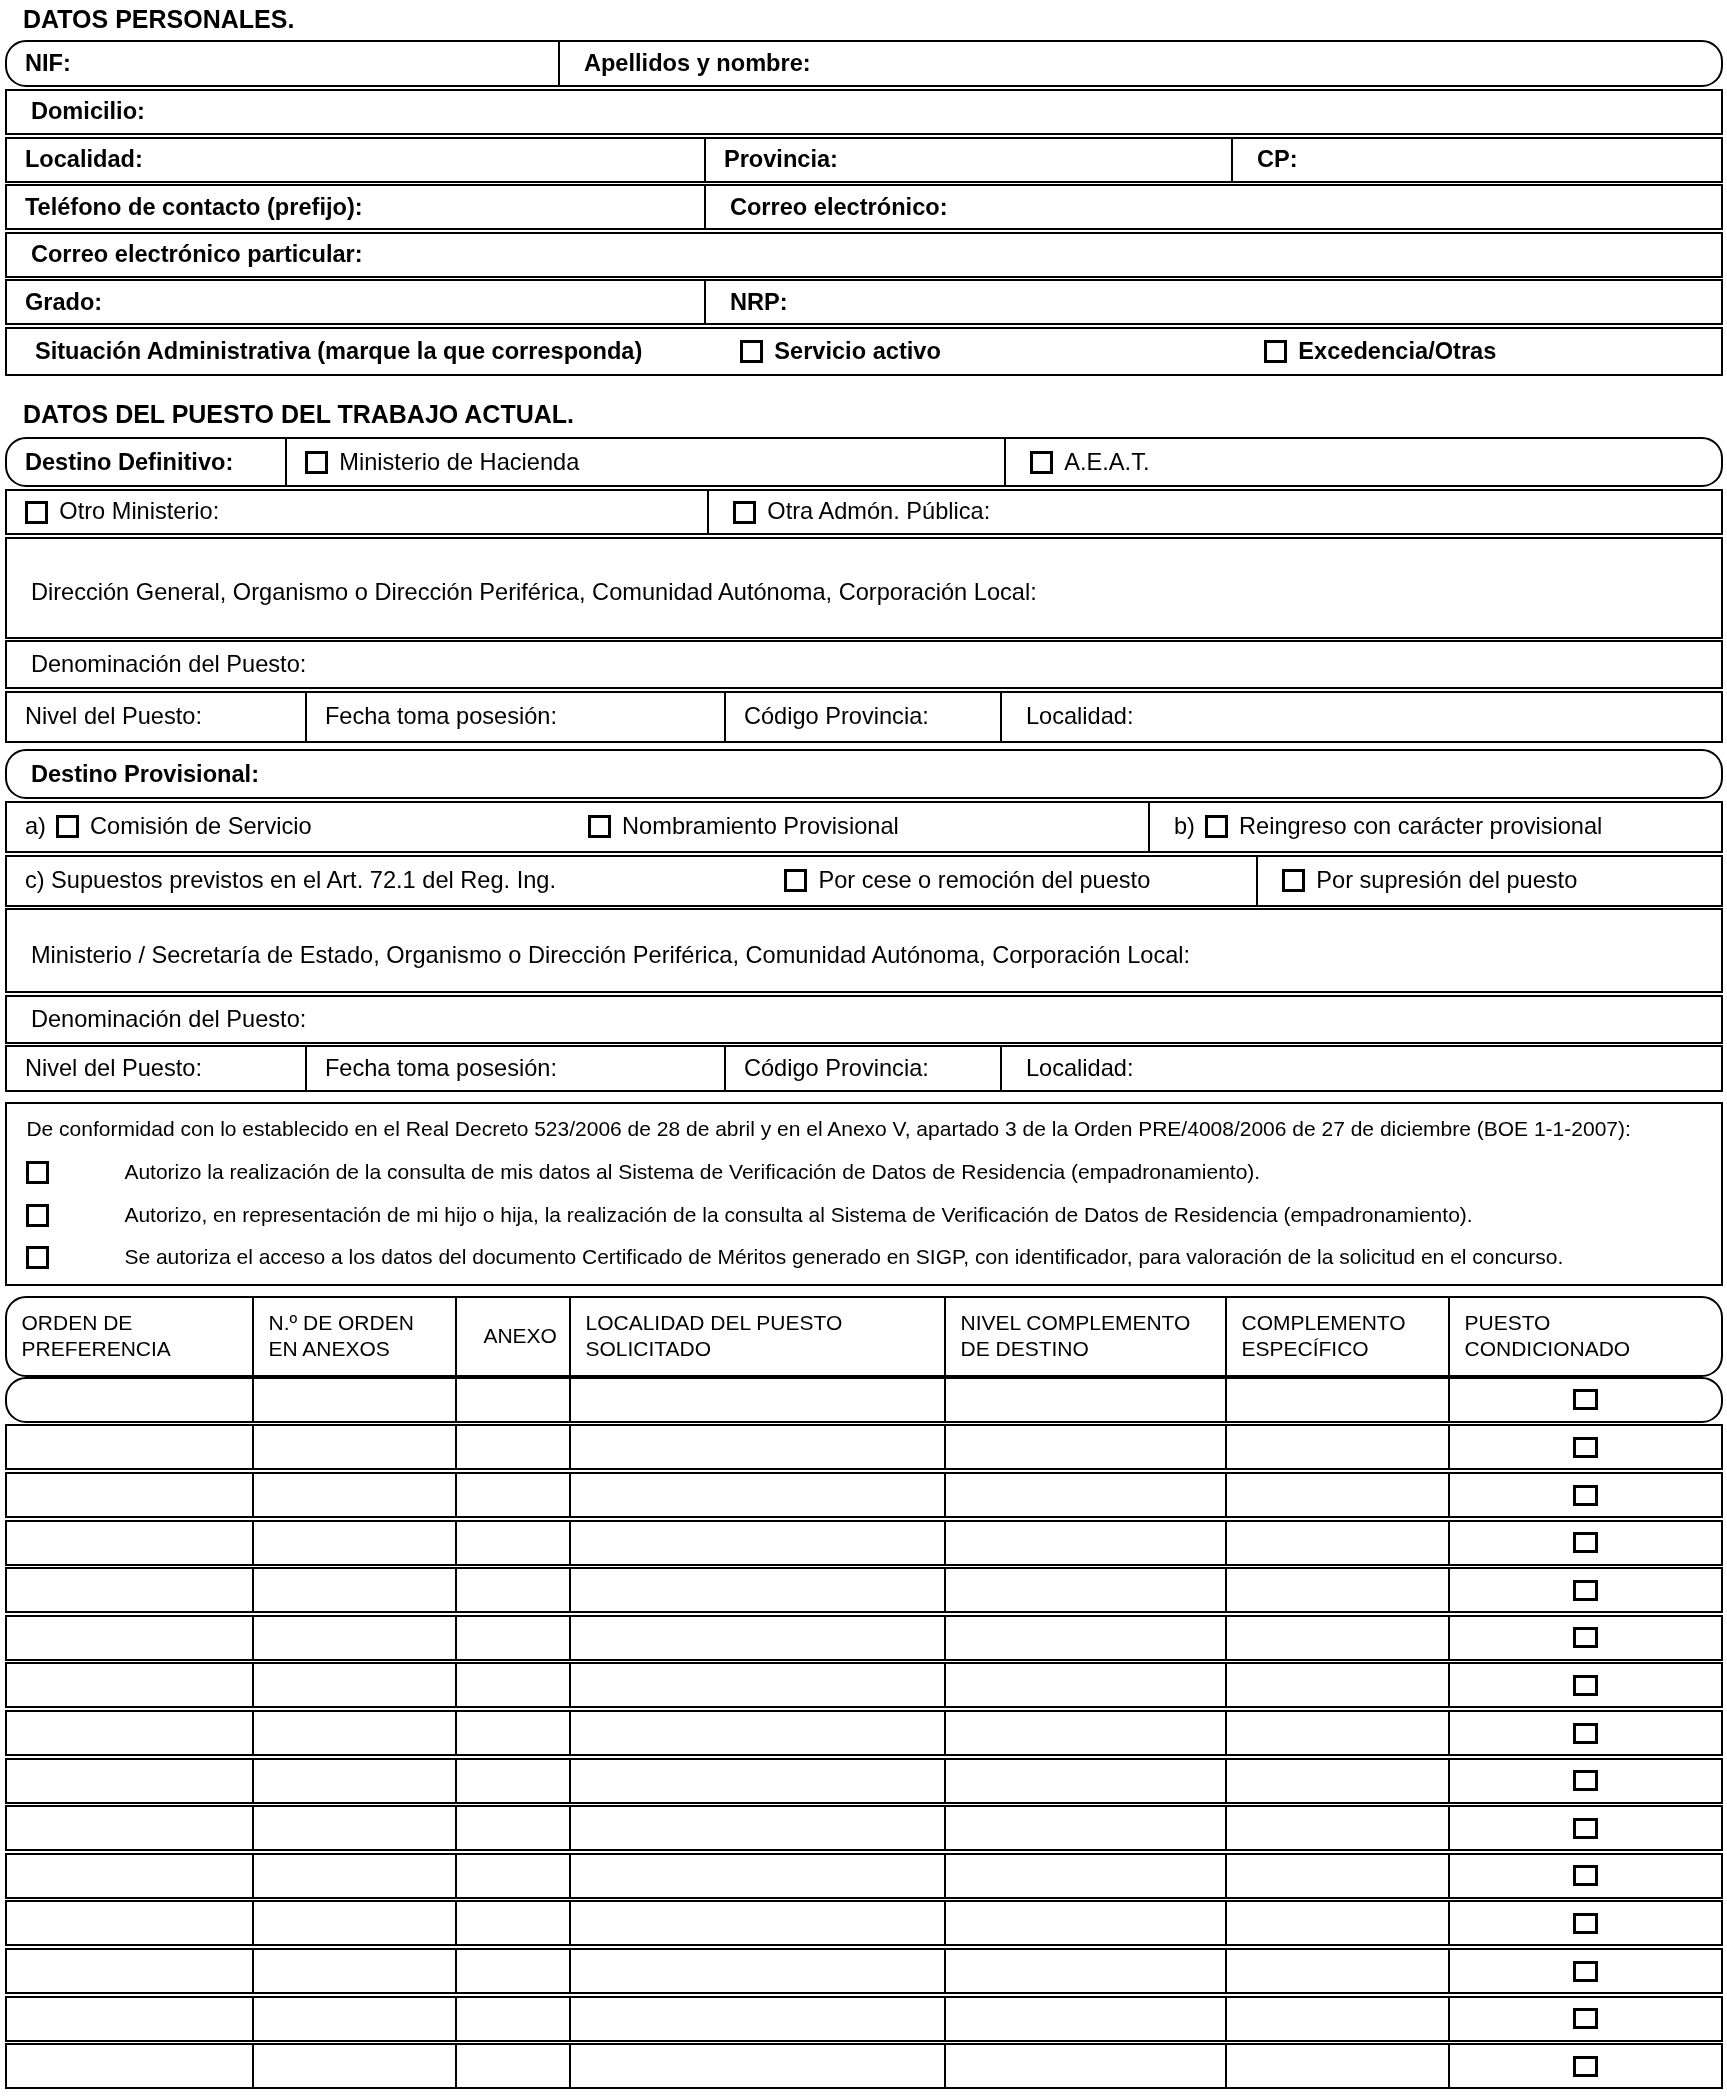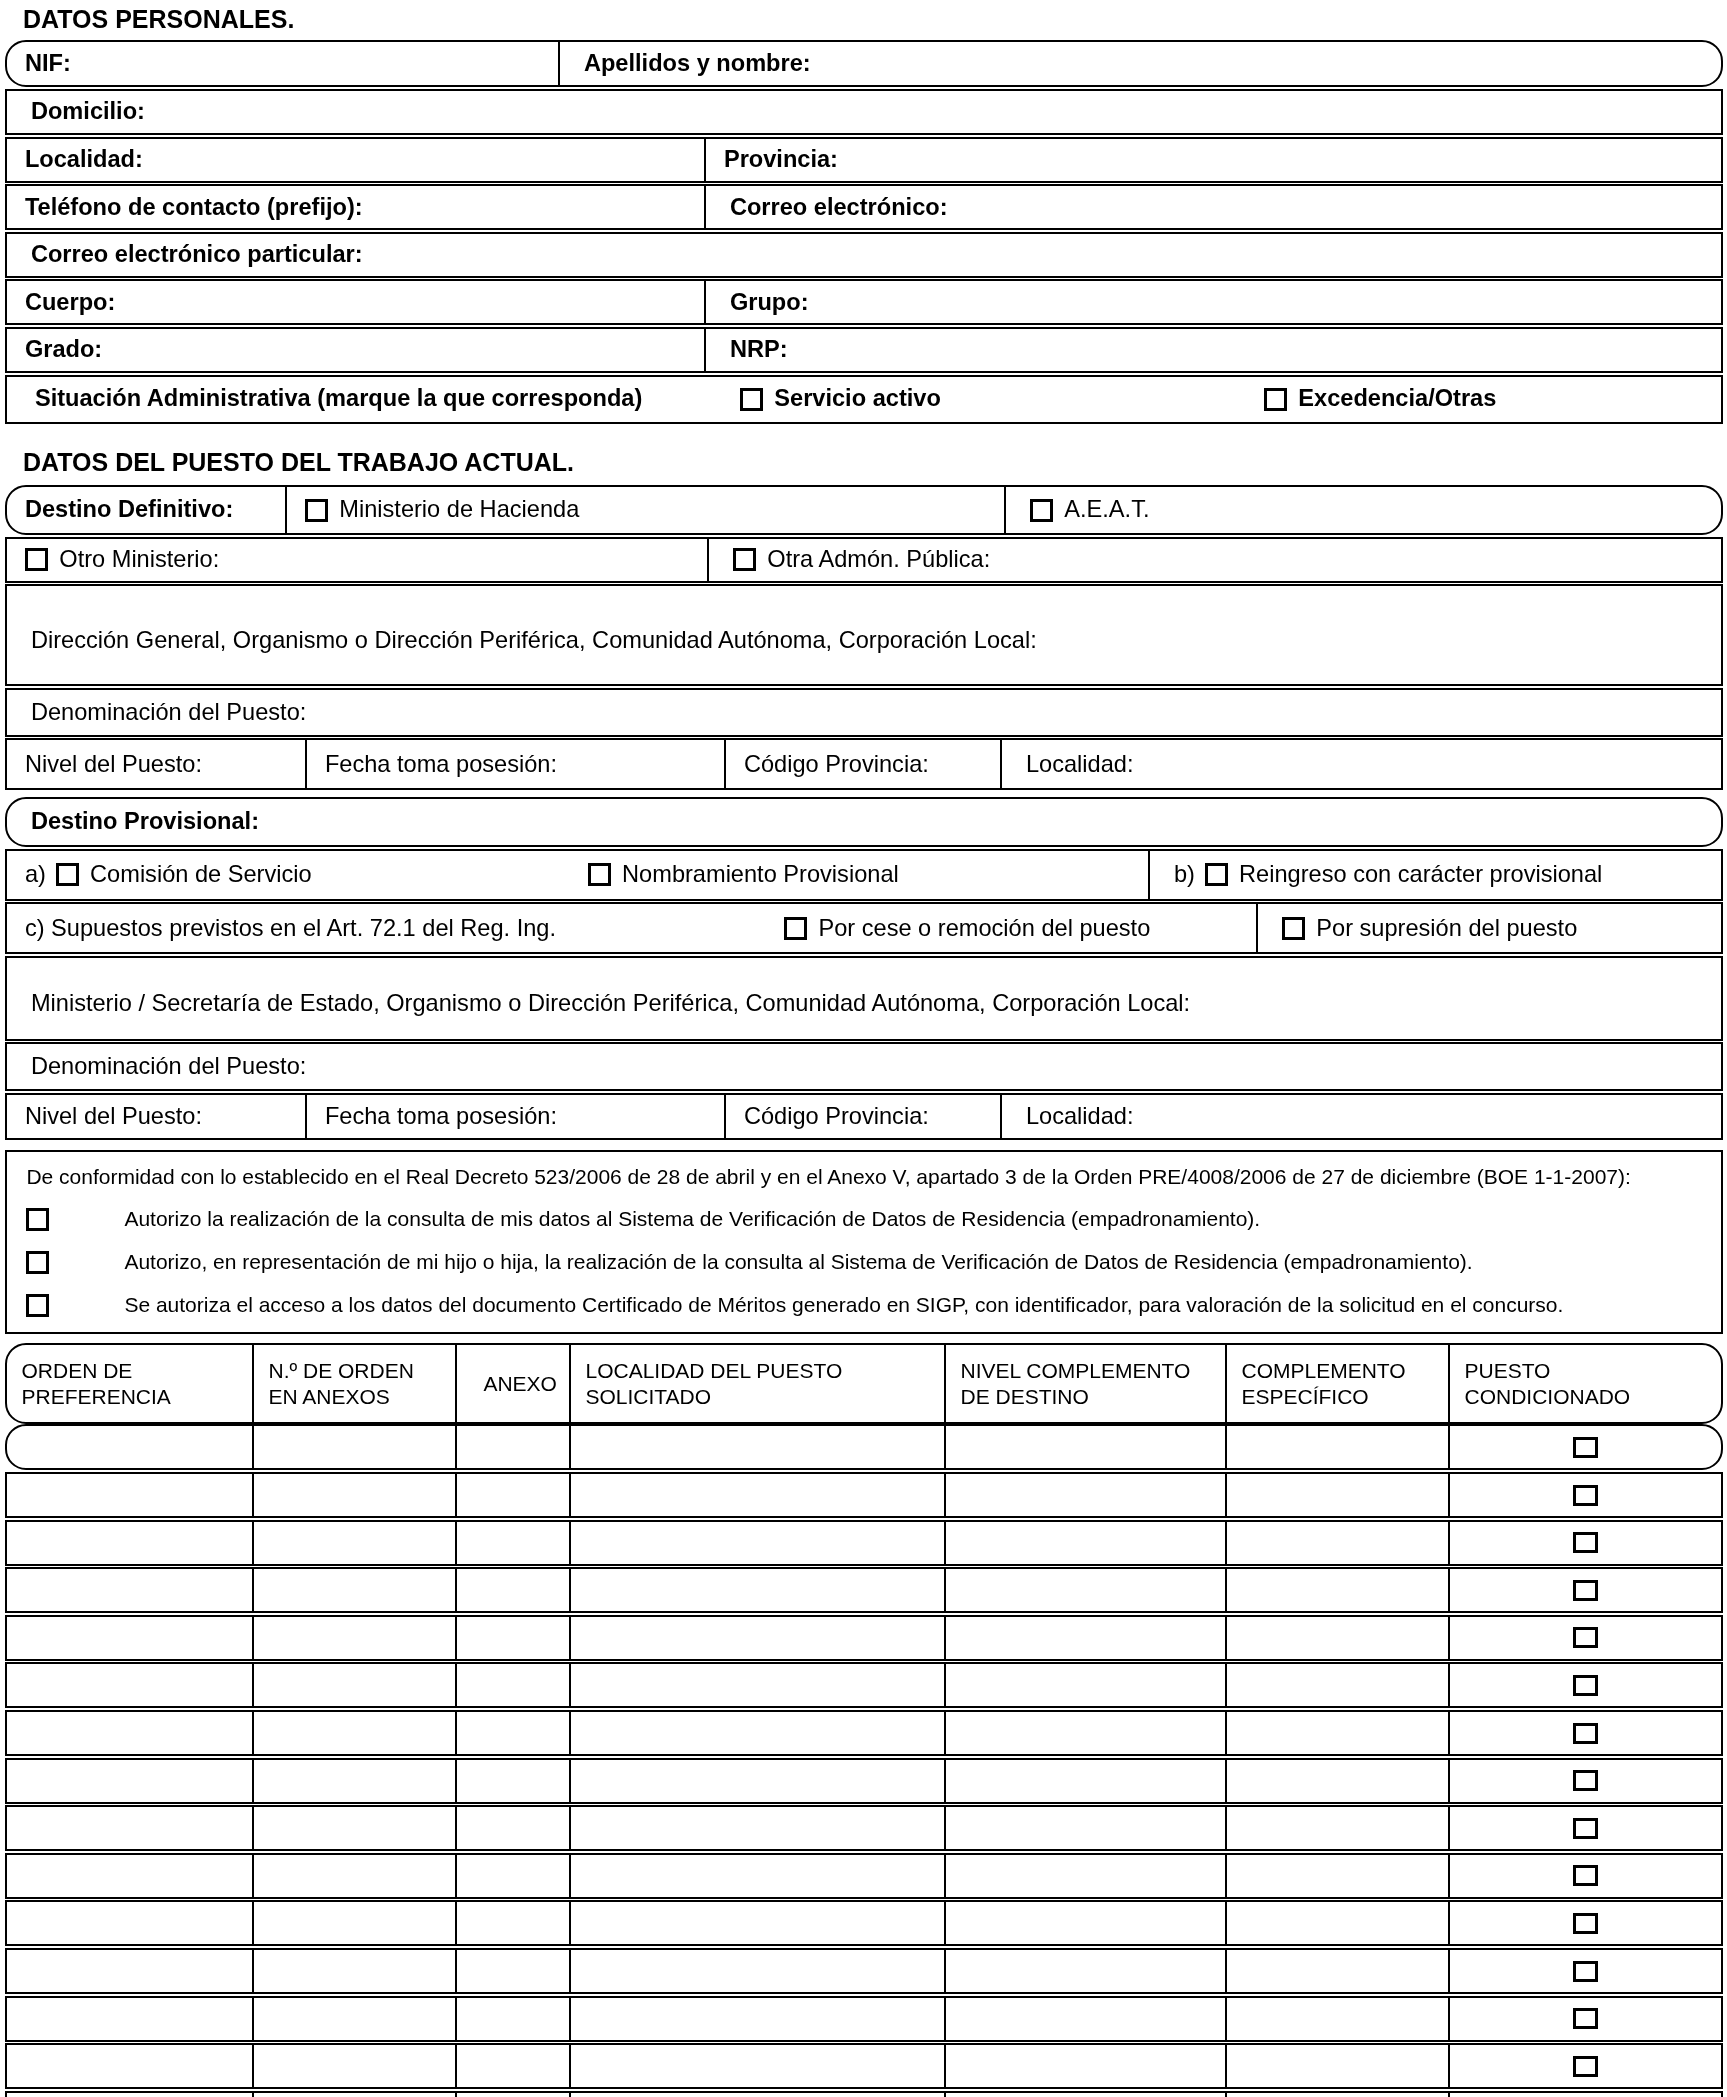--- a/index.html
+++ b/index.html
@@ -74,40 +74,35 @@
         <span class="lbl b">Domicilio:</span>
       </div>
     </div>
     <div class="trow h56">
       <div class="tcell w880">
         <span class="lbl b">Localidad:</span>
       </div>
       <div class="tcell w650">
         <span class="lbl b">Provincia:</span>
       </div>
+      <div class="tcell grow">
+        <span class="lbl b">CP:</span>
+      </div>
     </div>
     <div class="trow h56">
       <div class="tcell w880">
         <span class="lbl b">Teléfono de contacto (prefijo):</span>
       </div>
       <div class="tcell grow">
         <span class="lbl b">Correo electrónico:</span>
       </div>
     </div>
     <div class="trow h56">
       <div class="tcell grow">
         <span class="lbl b">Correo electrónico particular:</span>
-      </div>
-    </div>
-    <div class="trow h56">
-      <div class="tcell w880">
-        <span class="lbl b">Cuerpo:</span>
-      </div>
-      <div class="tcell grow">
-        <span class="lbl b">Grupo:</span>
       </div>
     </div>
     <div class="trow h56">
       <div class="tcell w880">
         <span class="lbl b">Grado:</span>
       </div>
       <div class="tcell grow">
         <span class="lbl b">NRP:</span>
       </div>
     </div>

